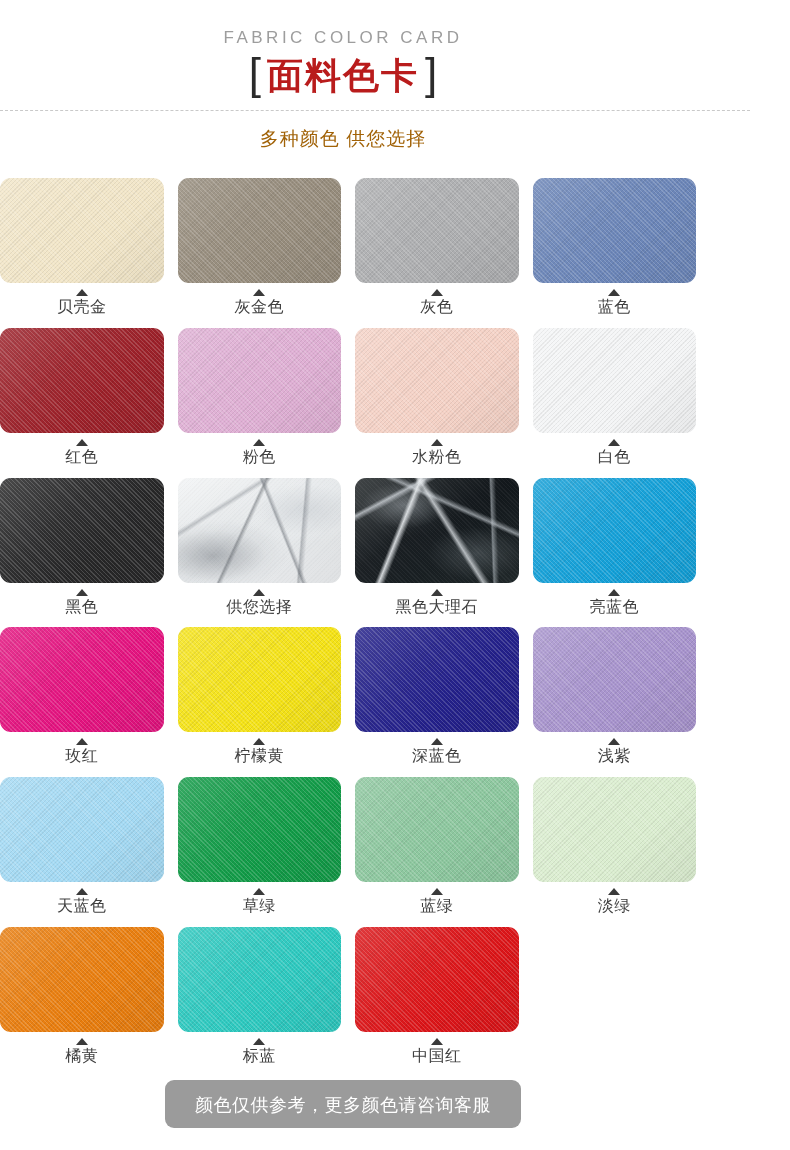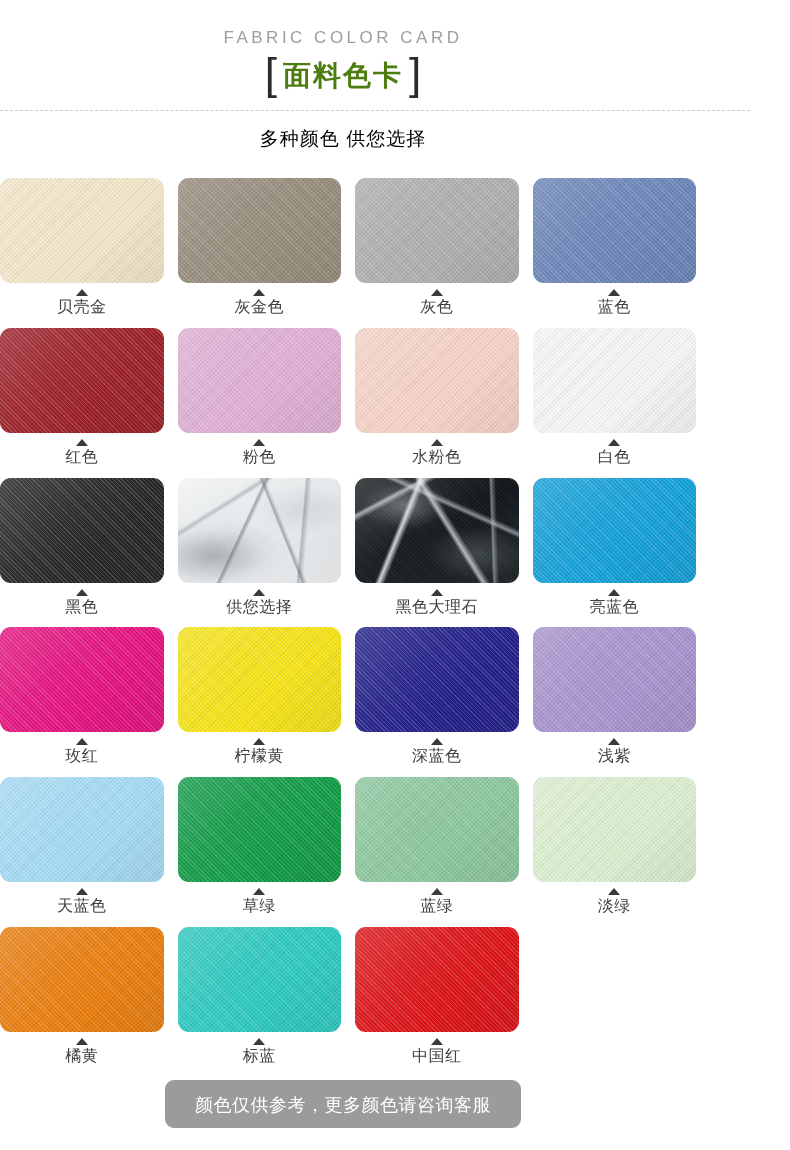--- a/index.html
+++ b/index.html
@@ -43,38 +43,38 @@
   .bracket {
     font-size: 44px;
     color: #2b2b2b;
     font-weight: 300;
     line-height: 1;
     position: relative;
     top: -2px;
   }
 
   .title-main {
-    font-size: 28px;
+    font-size: 36px;
     font-weight: 700;
-    color: #4d7c0f;
+    color: #b91c1c;
     letter-spacing: 2px;
     line-height: 1.1;
   }
 
   .divider {
     margin: 12px auto 0;
     width: 750px;
     height: 0;
     border-top: 1px dashed #c9c9c9;
   }
 
   .subtitle {
     margin-top: 15px;
     font-size: 19px;
-    color: #000000;
+    color: #a16207;
     letter-spacing: 1px;
   }
 
   
   .grid {
     margin: 26px auto 0;
     width: 696px;
     display: grid;
     grid-template-columns: repeat(4, 1fr);
     column-gap: 14px;

